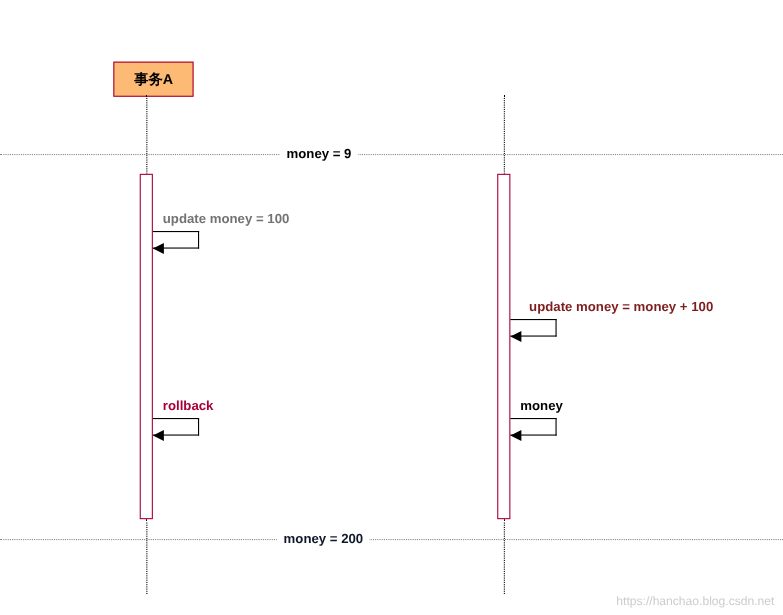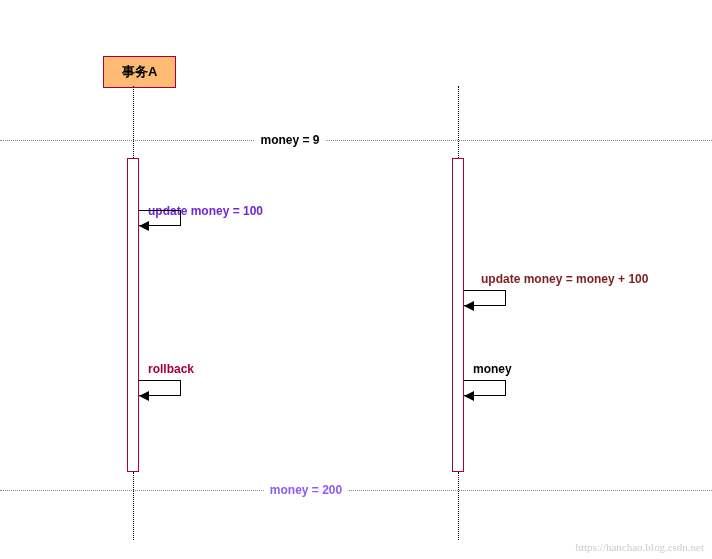--- a/index.html
+++ b/index.html
@@ -69,21 +69,20 @@
     border-top: 5px solid transparent;
     border-bottom: 5px solid transparent;
     border-right: 10px solid #000;
   }
   .watermark {
     position: absolute;
     right: 8px;
     bottom: 6px;
     font-size: 11px;
     color: #ccc;
-    font-family: Liberation Serif, serif;
   }
 </style>
 </head>
 <body>
 
 <div class="canvas">
 
   <div class="participant-box" style="left:103px; top:56px;">
     <span>事务A</span>
   </div>
@@ -97,25 +96,25 @@
 
   <div class="activation" style="left:127px; top:158px; height:314px;"></div>
   <div class="activation" style="left:452px; top:158px; height:314px;"></div>
 
   <div class="divider-line" style="top:140px; left:0;"></div>
   <div class="divider-label" style="left:290px; top:140px;">
     <span>money = 9</span>
   </div>
 
   <div class="divider-line" style="top:490px; left:0;"></div>
-  <div class="divider-label" style="left:306px; top:490px; color:#8b5cf6;">
+  <div class="divider-label" style="left:294px; top:490px; color:#0f172a;">
     <span>money = 200</span>
   </div>
 
-  <div class="msg-label" style="left:148px; top:204px; color:#6d28d9;">
+  <div class="msg-label" style="left:148px; top:192px; color:#737373;">
     <span>update money = 100</span>
   </div>
   <div class="self-msg-path" style="left:139px; top:210px; width:42px; height:16px;"></div>
   <div class="arrowhead" style="left:139px; top:221px;"></div>
 
   <div class="msg-label" style="left:148px; top:362px; color:#A80036;text-align:right;">
     <span>rollback</span>
   </div>
   <div class="self-msg-path" style="left:139px; top:380px; width:42px; height:16px;"></div>
   <div class="arrowhead" style="left:139px; top:391px;"></div>

